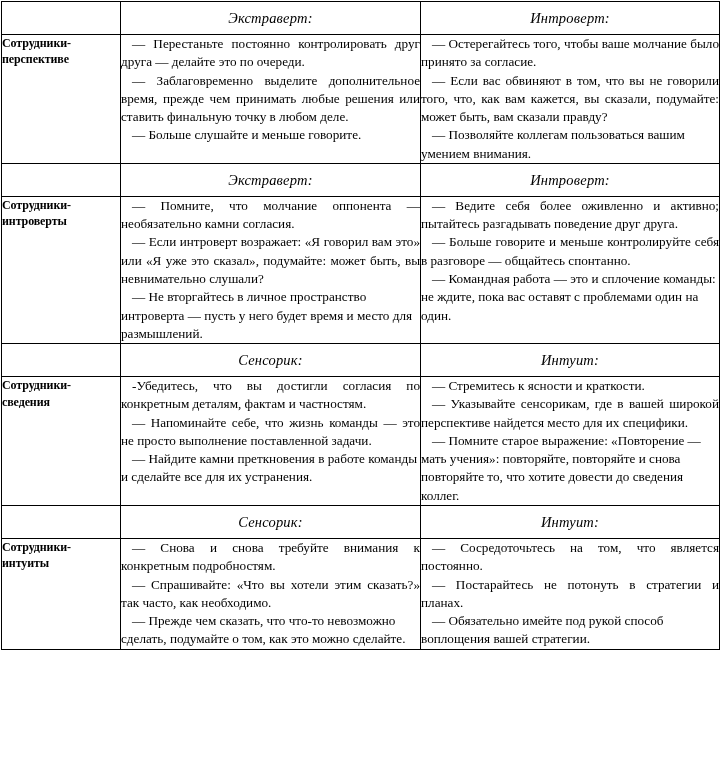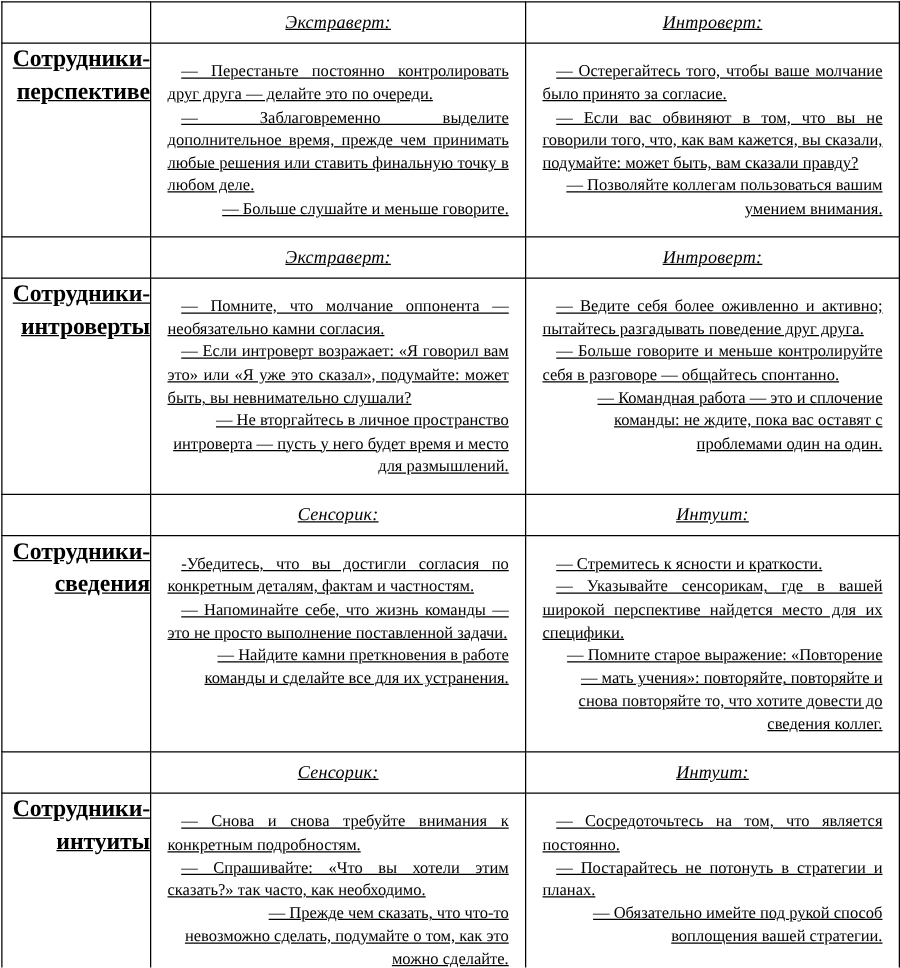--- a/index.html
+++ b/index.html
@@ -14,21 +14,20 @@
     font-family: "Liberation Serif", "DejaVu Serif", serif;
     color: #000000;
     overflow: hidden;
   }
   .page {
     width: 720px;
     height: 766px;
     position: relative;
     box-sizing: border-box;
     padding: 1px 1px 0 1px;
-    text-decoration: underline;
   }
   table.matrix {
     border-collapse: collapse;
     width: 718px;
     table-layout: fixed;
     margin: 0;
   }
   table.matrix col.c-label { width: 119px; }
   table.matrix col.c-left  { width: 300px; }
   table.matrix col.c-right { width: 299px; }
@@ -54,46 +53,46 @@
     line-height: 1.1;
     padding: 9px 4px 7px 4px;
     letter-spacing: 0.2px;
     font-family: "Liberation Serif", "DejaVu Serif", serif;
   }
   tr.pair-header td.label-cell .pair-title { visibility: hidden; }
 
   
   td.label-cell {
     font-weight: bold;
-    font-size: 19px;
+    font-size: 12px;
     line-height: 1.38;
     padding: 4px 4px 6px 4px;
-    text-align: right;
+    text-align: left;
     letter-spacing: -0.1px;
   }
   td.advice-cell {
     font-size: 13.2px;
     line-height: 1.385;
     padding: 3px 4px 5px 5px;
   }
   .advice-list {
-    margin: 13px;
+    margin: 0;
     padding: 0;
     list-style: none;
   }
   .advice-list li {
     margin: 0 0 0 0;
     padding: 0;
     text-align: justify;
     text-justify: inter-word;
     hyphens: auto;
     text-indent: 11px;
   }
   .advice-list li:last-child {
-    text-align: right;
+    text-align: left;
   }
   .nodash {
     text-indent: 0;
   }
 </style>
 </head>
 <body>
 
 <div class="page">
   <table class="matrix">

